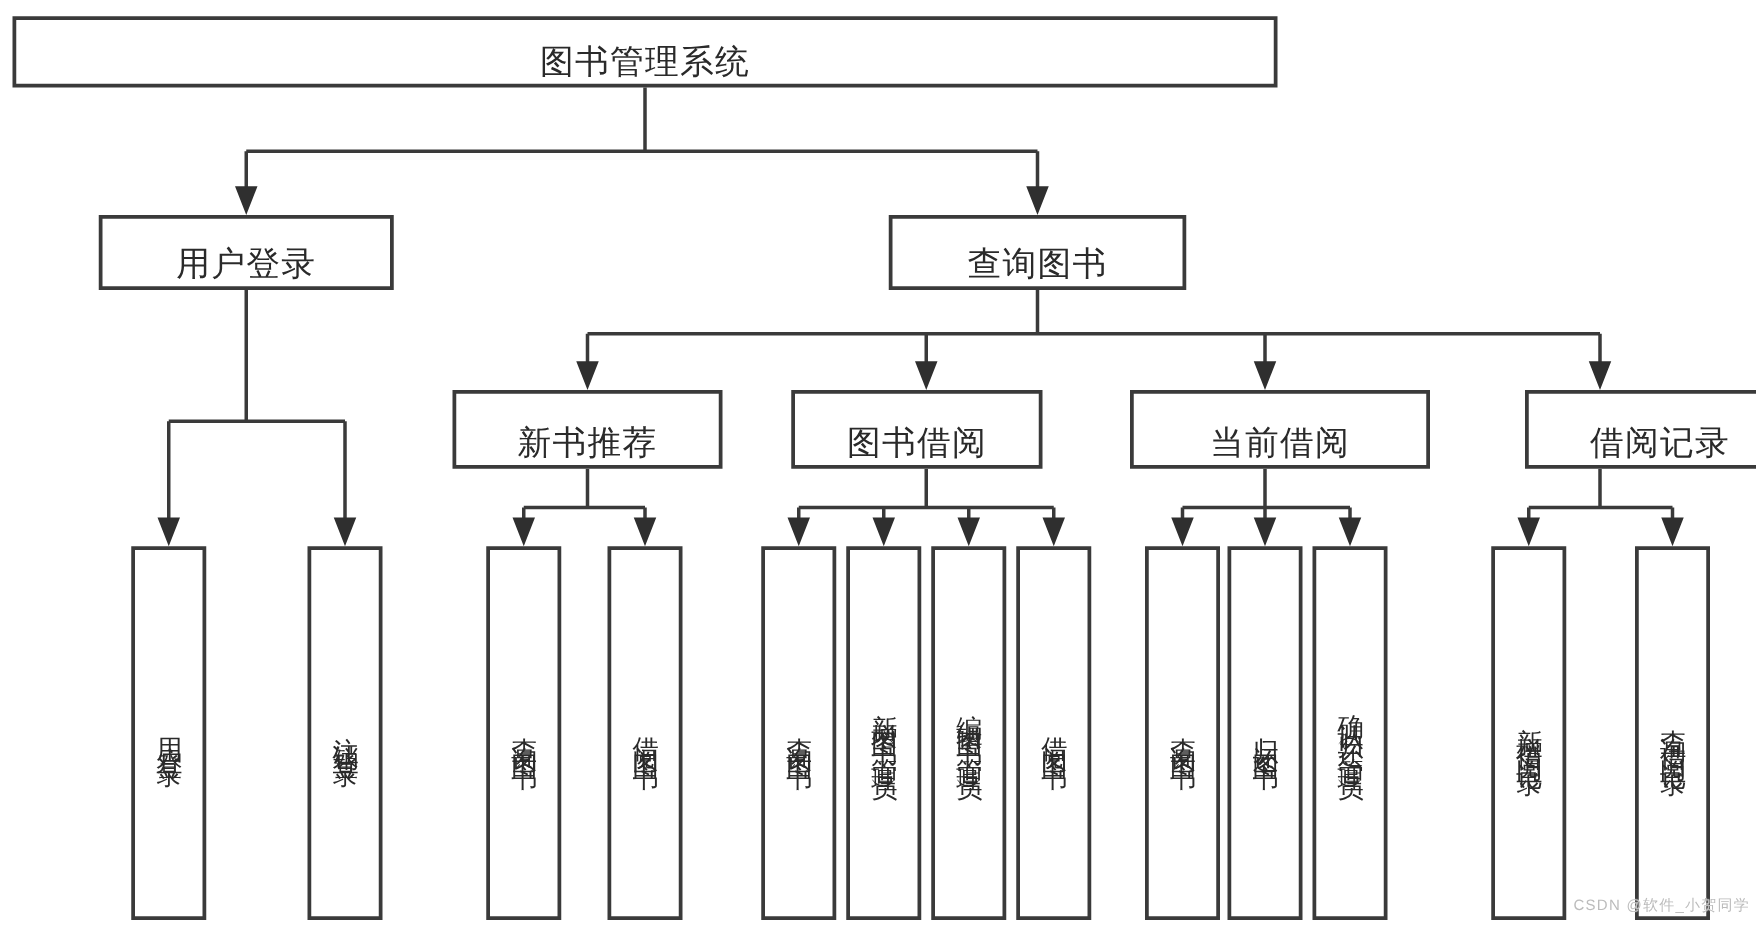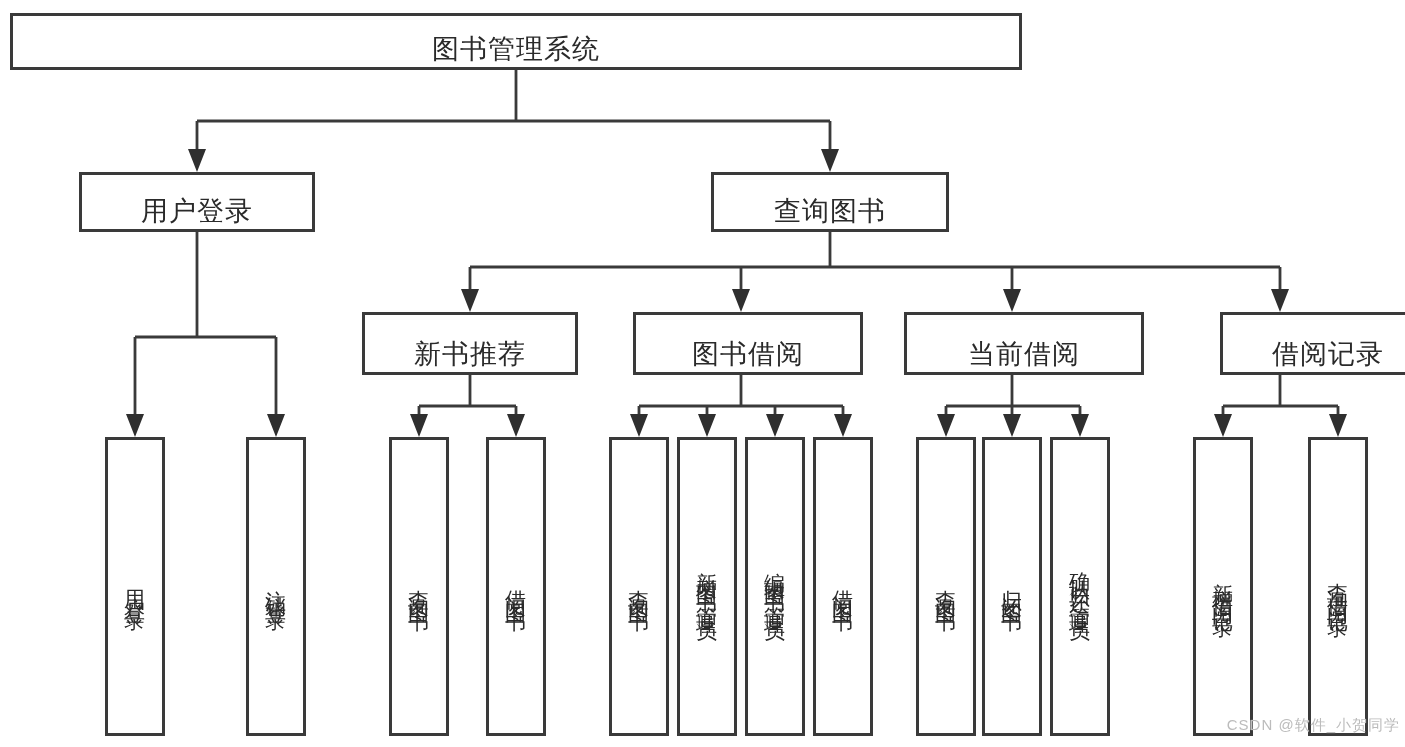--- a/index.html
+++ b/index.html
@@ -51,21 +51,21 @@
     text-orientation:mixed;
     font-size:21px;
     letter-spacing:7px;
     line-height:1;
     white-space:nowrap;
   }
   .watermark{
     position:absolute;
     top:716px;
     right:5px;
-    font-size:15px;
+    font-size:12px;
     color:var(--watermark);
     letter-spacing:1px;
     white-space:nowrap;
     text-shadow:0 0 1px #ffffff;
   }
 </style>
 </head>
 <body>
 
 <div class="canvas">
@@ -134,21 +134,21 @@
   <div class="node hbox" style="left:79px;top:172px;width:236px;height:60px;">
     <span>用户登录</span>
   </div>
   <div class="node hbox" style="left:711px;top:172px;width:238px;height:60px;">
     <span>查询图书</span>
   </div>
 
   <div class="node hbox" style="left:362px;top:312px;width:216px;height:63px;">
     <span>新书推荐</span>
   </div>
-  <div class="node hbox" style="left:633px;top:312px;width:230px;height:63px;">
+  <div class="node hbox" style="left:633px;top:312px;width:201px;height:63px;">
     <span>图书借阅</span>
   </div>
   <div class="node hbox" style="left:904px;top:312px;width:240px;height:63px;">
     <span>当前借阅</span>
   </div>
   <div class="node hbox" style="left:1220px;top:312px;width:216px;height:63px;">
     <span>借阅记录</span>
   </div>
 
   <div class="node vbox" style="left:105px;">

